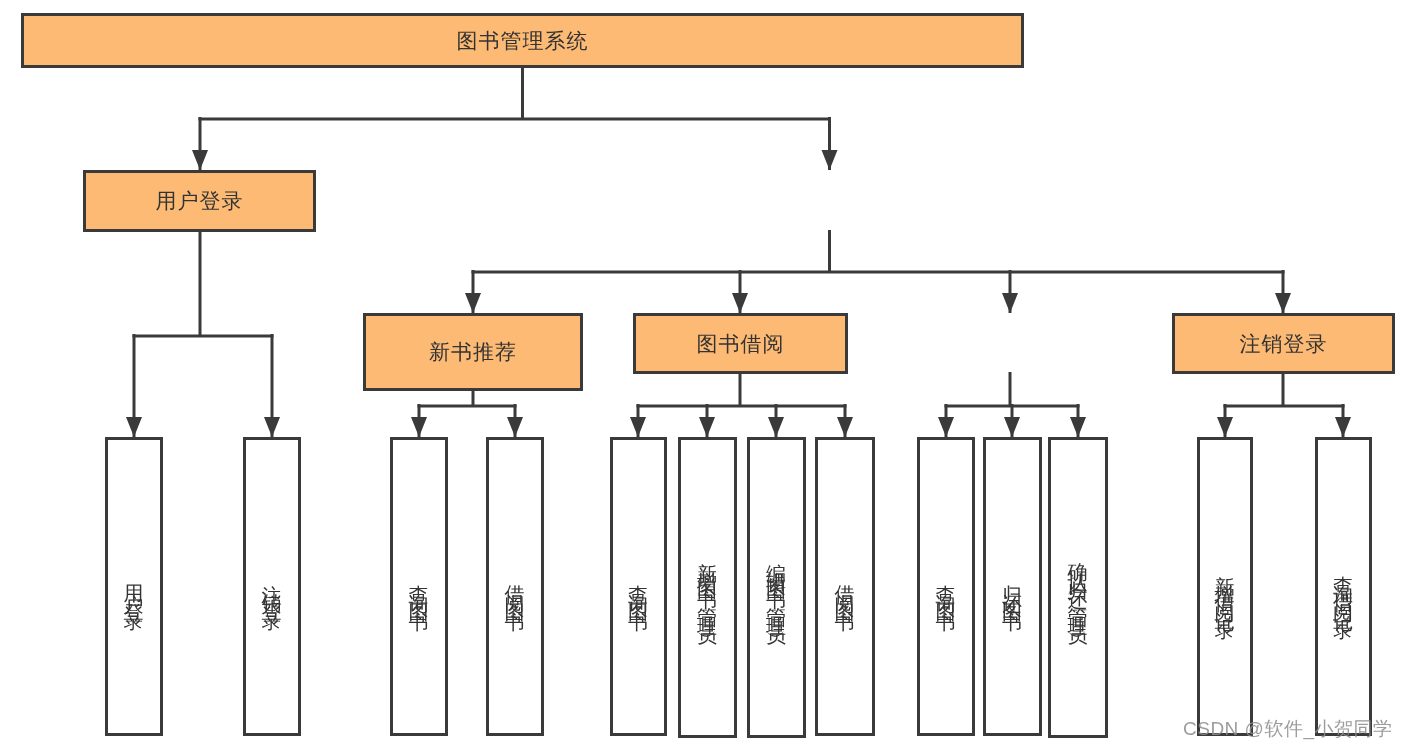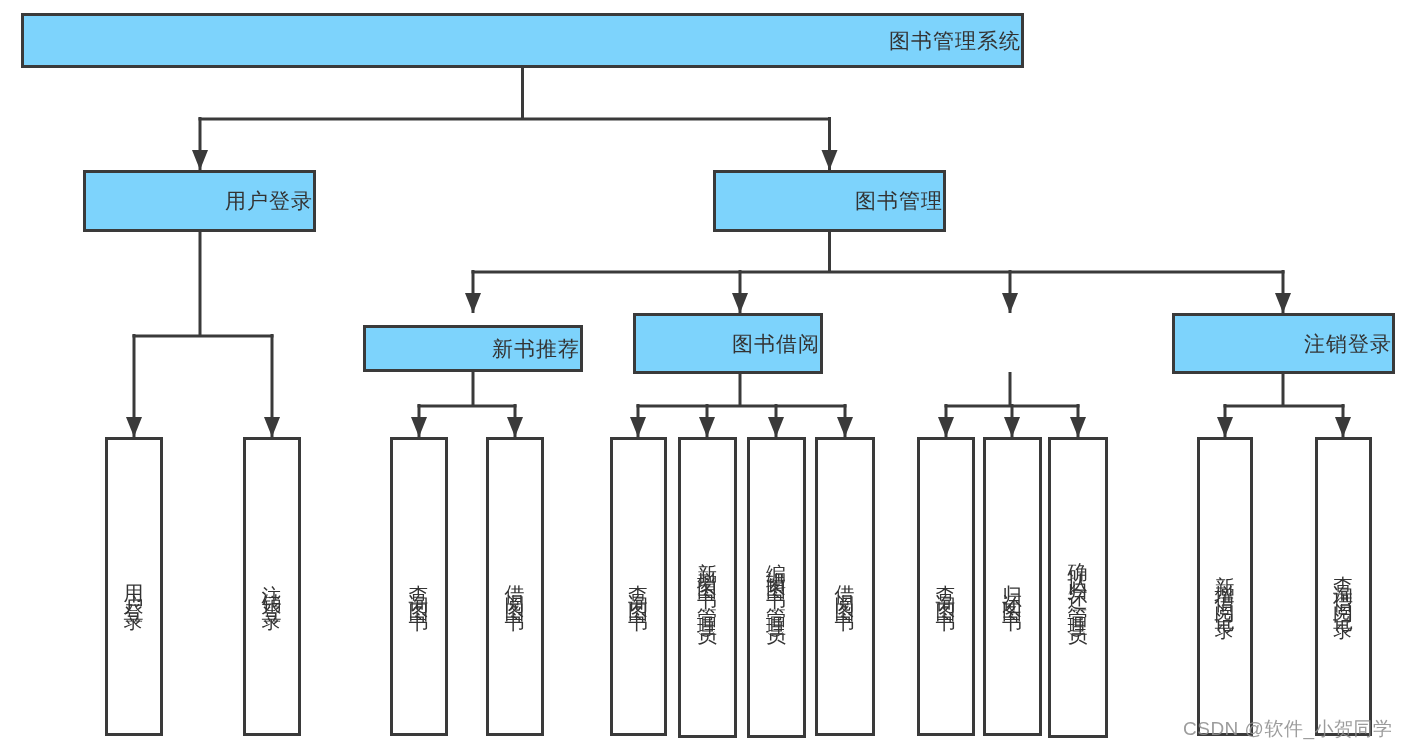--- a/index.html
+++ b/index.html
@@ -8,22 +8,22 @@
     width:1405px;height:747px;
     background:#ffffff;
     font-family:"Liberation Sans","DejaVu Sans",sans-serif;
     overflow:hidden;
   }
   #connectors{position:absolute;left:0;top:0;z-index:0;}
   .hbox{
     position:absolute;
     box-sizing:border-box;
     border:3px solid #3a3a3a;
-    background:#7dd3fc;
-    display:flex;align-items:center;justify-content:flex-end;
+    background:#fdba74;
+    display:flex;align-items:center;justify-content:center;
     font-size:21px;color:#333333;
     z-index:1;
     letter-spacing:1px;
   }
   .vbox{
     position:absolute;
     box-sizing:border-box;
     border:3px solid #3a3a3a;
     background:#ffffff;
     display:flex;align-items:center;justify-content:center;
@@ -102,28 +102,25 @@
     </g>
   </svg>
 
   <div class="hbox" style="left:21px;top:13px;width:1003px;height:55px;">
     <span>图书管理系统</span>
   </div>
 
   <div class="hbox" style="left:83px;top:170px;width:233px;height:62px;">
     <span>用户登录</span>
   </div>
-  <div class="hbox" style="left:713px;top:170px;width:233px;height:62px;">
-    <span>图书管理</span>
-  </div>
 
-  <div class="hbox" style="left:363px;top:325px;width:220px;height:47px;">
+  <div class="hbox" style="left:363px;top:313px;width:220px;height:78px;">
     <span>新书推荐</span>
   </div>
-  <div class="hbox" style="left:633px;top:313px;width:190px;height:61px;font-family:Liberation Serif, serif;">
+  <div class="hbox" style="left:633px;top:313px;width:215px;height:61px;font-family:Liberation Serif, serif;">
     <span>图书借阅</span>
   </div>
   <div class="hbox" style="left:1172px;top:313px;width:223px;height:61px;">
     <span>注销登录</span>
   </div>
 
   <div class="vbox" style="left:105px;top:437px;width:58px;height:299px;">
     <span>用户登录</span>
   </div>
   <div class="vbox" style="left:243px;top:437px;width:58px;height:299px;">

